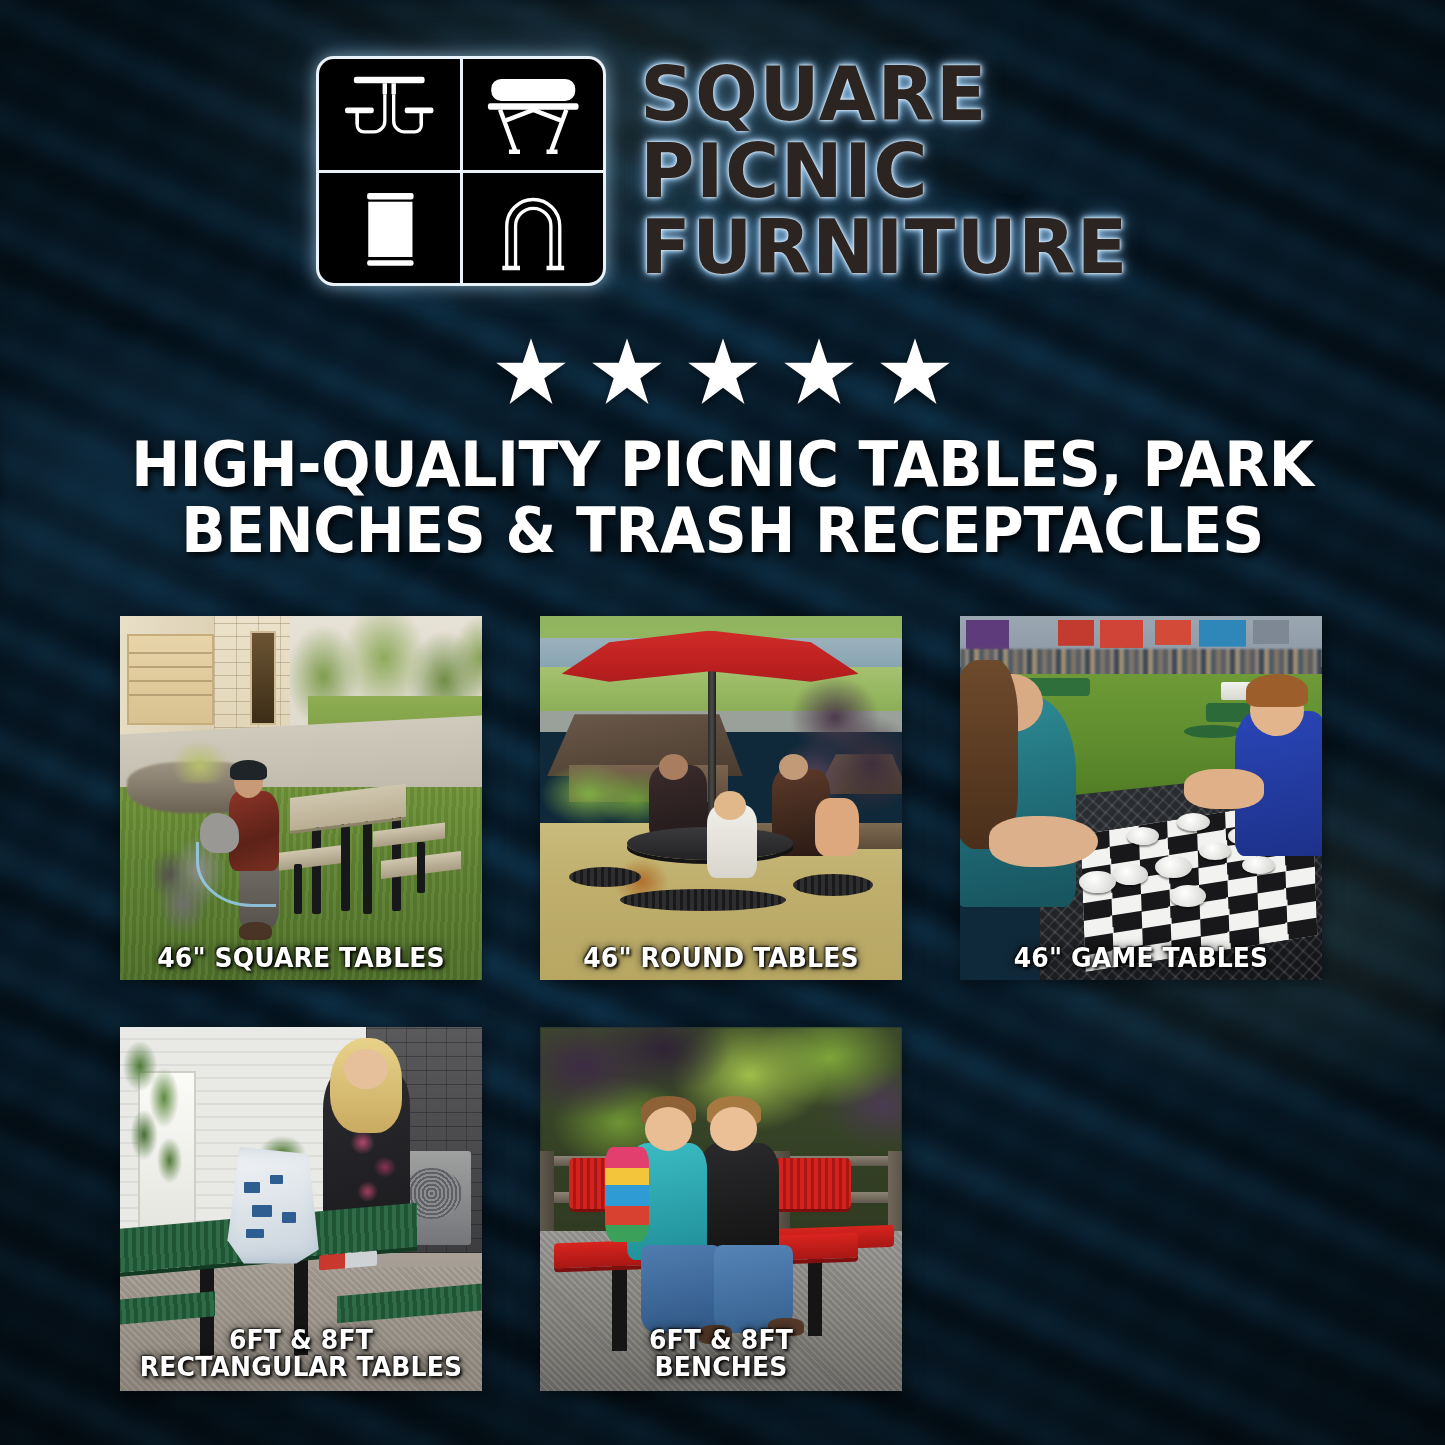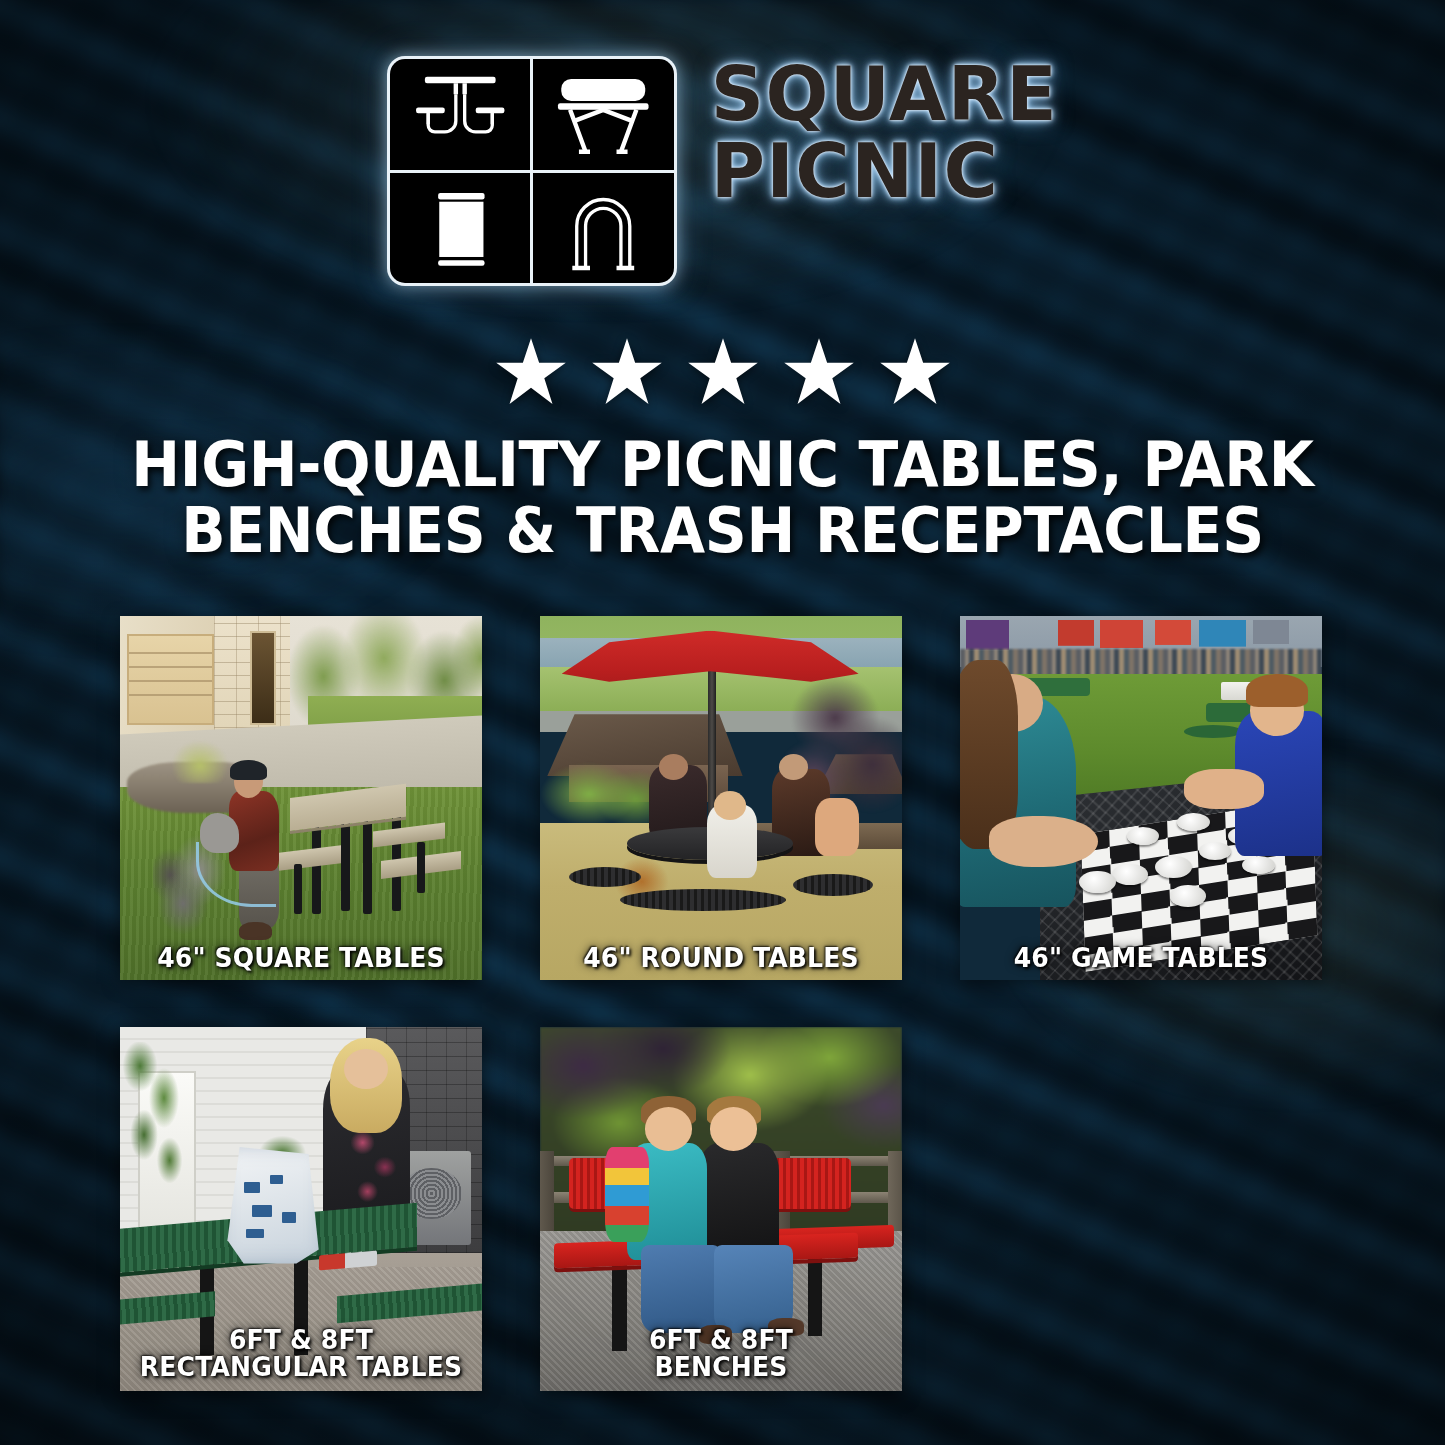--- a/index.html
+++ b/index.html
@@ -500,20 +500,21 @@
           <path d="M26 86 V48 a24 24 0 0 1 48 0 V86"></path>
           <path d="M34 86 V48 a16 16 0 0 1 32 0 V86"></path>
           <path d="M22 86 h16 M62 86 h16" stroke-width="4"></path>
         </svg>
       </div>
     </div>
 
     <div class="brand-block">
       <div class="brand-line brand-1">SQUARE</div>
       <div class="brand-line brand-2">PICNIC</div>
+      <div class="brand-line brand-3">FURNITURE</div>
     </div>
 
   </div>
 
   <div class="stars">
     <svg class="star" viewBox="0 0 100 100">
         <polygon points="50,3 61,36 97,36 68,57 79,92 50,70 21,92 32,57 3,36 39,36" fill="#ffffff"></polygon>
       </svg>
     <svg class="star" viewBox="0 0 100 100">
         <polygon points="50,3 61,36 97,36 68,57 79,92 50,70 21,92 32,57 3,36 39,36" fill="#ffffff"></polygon>

